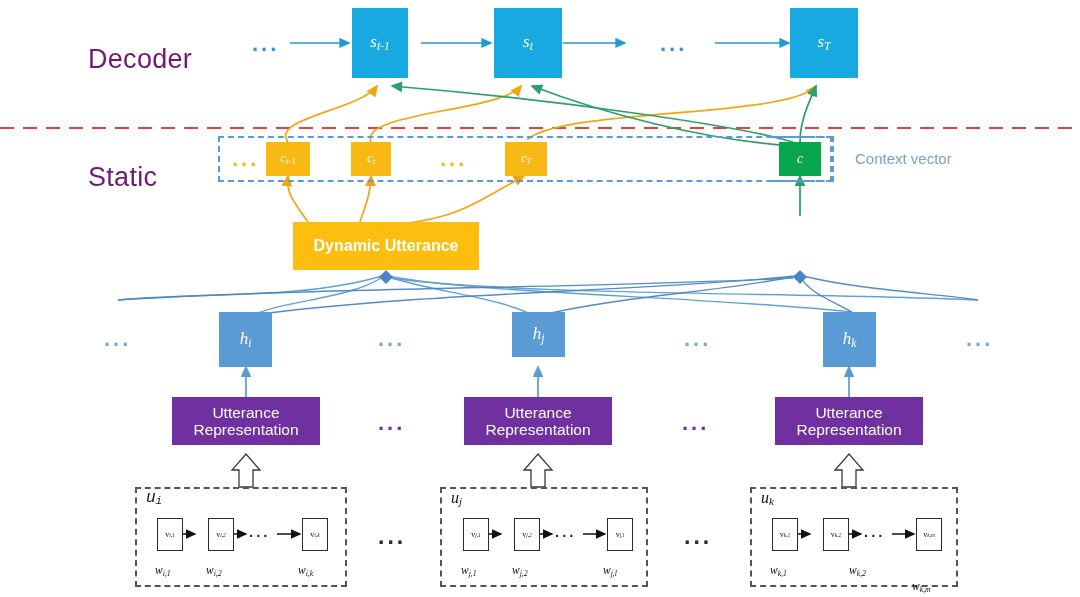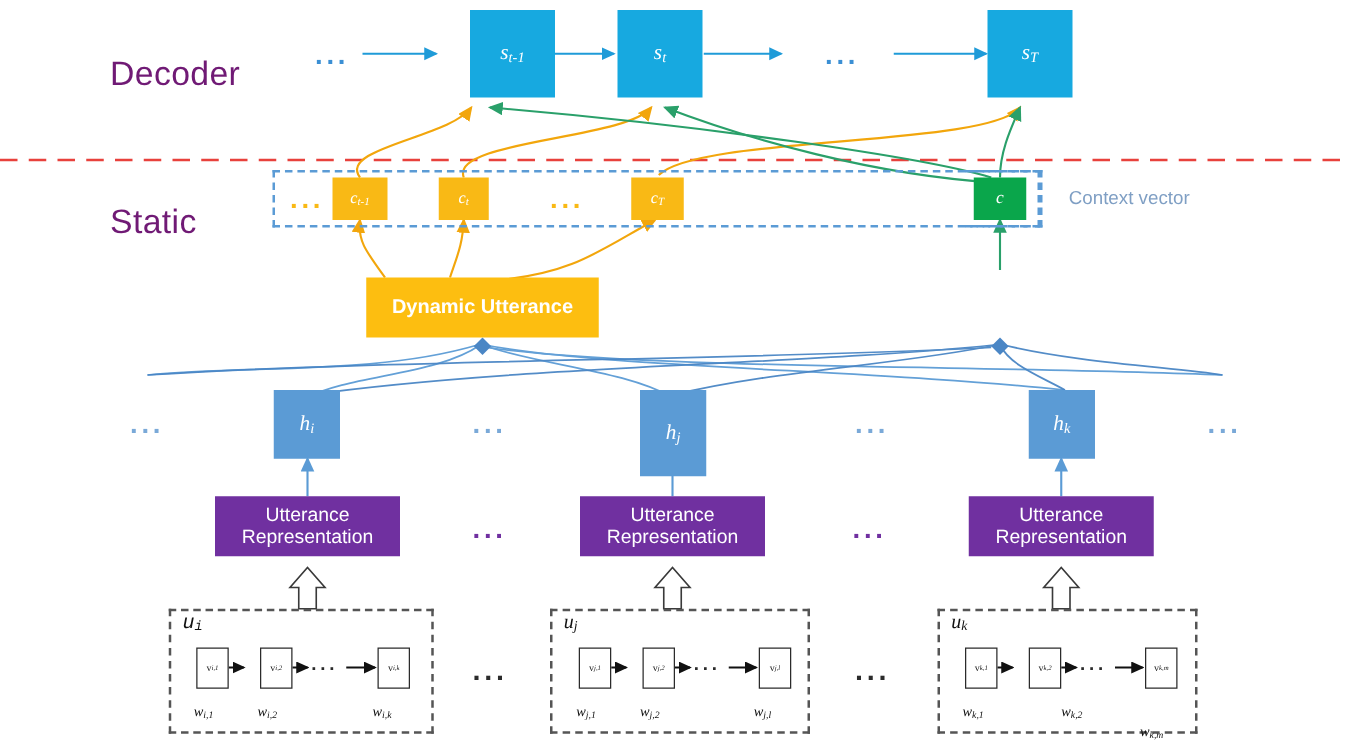--- a/index.html
+++ b/index.html
@@ -160,21 +160,21 @@
       <line x1="892" y1="534" x2="914" y2="534" marker-end="url(#ar-dark)"></line>
     </g>
   </svg>
 
   <div class="abs section-label" style="left:88px;top:44px;">Decoder</div>
   <div class="abs section-label" style="left:88px;top:162px;">Static</div>
 
   <div class="abs dots dots-blue" style="left:252px;top:33px;">...</div>
   <div class="abs dots dots-blue" style="left:660px;top:33px;">...</div>
 
-  <div class="abs node s-box" style="left:352px;top:8px;width:68px;height:70px;margin-left:24px;">
+  <div class="abs node s-box" style="left:352px;top:8px;width:56px;height:70px;">
     <span class="math"><span>s</span><span class="sub">t-1</span></span>
   </div>
   <div class="abs node s-box" style="left:494px;top:8px;width:68px;height:70px;">
     <span class="math"><span>s</span><span class="sub">t</span></span>
   </div>
   <div class="abs node s-box" style="left:790px;top:8px;width:68px;height:70px;">
     <span class="math"><span>s</span><span class="sub">T</span></span>
   </div>
 
   <div class="abs dash-encoder" style="left:218px;top:136px;width:614px;height:46px;"></div>
@@ -201,21 +201,21 @@
   <div class="abs node dyn-box" style="left:293px;top:222px;width:186px;height:48px;">Dynamic Utterance</div>
 
   <div class="abs dots dots-hblue" style="left:104px;top:328px;">...</div>
   <div class="abs dots dots-hblue" style="left:378px;top:328px;">...</div>
   <div class="abs dots dots-hblue" style="left:684px;top:328px;">...</div>
   <div class="abs dots dots-hblue" style="left:966px;top:328px;">...</div>
 
   <div class="abs node h-box" style="left:219px;top:312px;width:53px;height:55px;">
     <span class="math"><span>h</span><span class="sub">i</span></span>
   </div>
-  <div class="abs node h-box" style="left:512px;top:312px;width:53px;height:69px;align-items:center;">
+  <div class="abs node h-box" style="left:512px;top:312px;width:53px;height:45px;align-items:center;">
     <span class="math"><span>h</span><span class="sub">j</span></span>
   </div>
   <div class="abs node h-box" style="left:823px;top:312px;width:53px;height:55px;">
     <span class="math"><span>h</span><span class="sub">k</span></span>
   </div>
 
   <div class="abs node utt-box" style="left:172px;top:397px;width:148px;height:48px;
        flex-direction:column;">
     <span>Utterance</span>
     <span>Representation</span>

